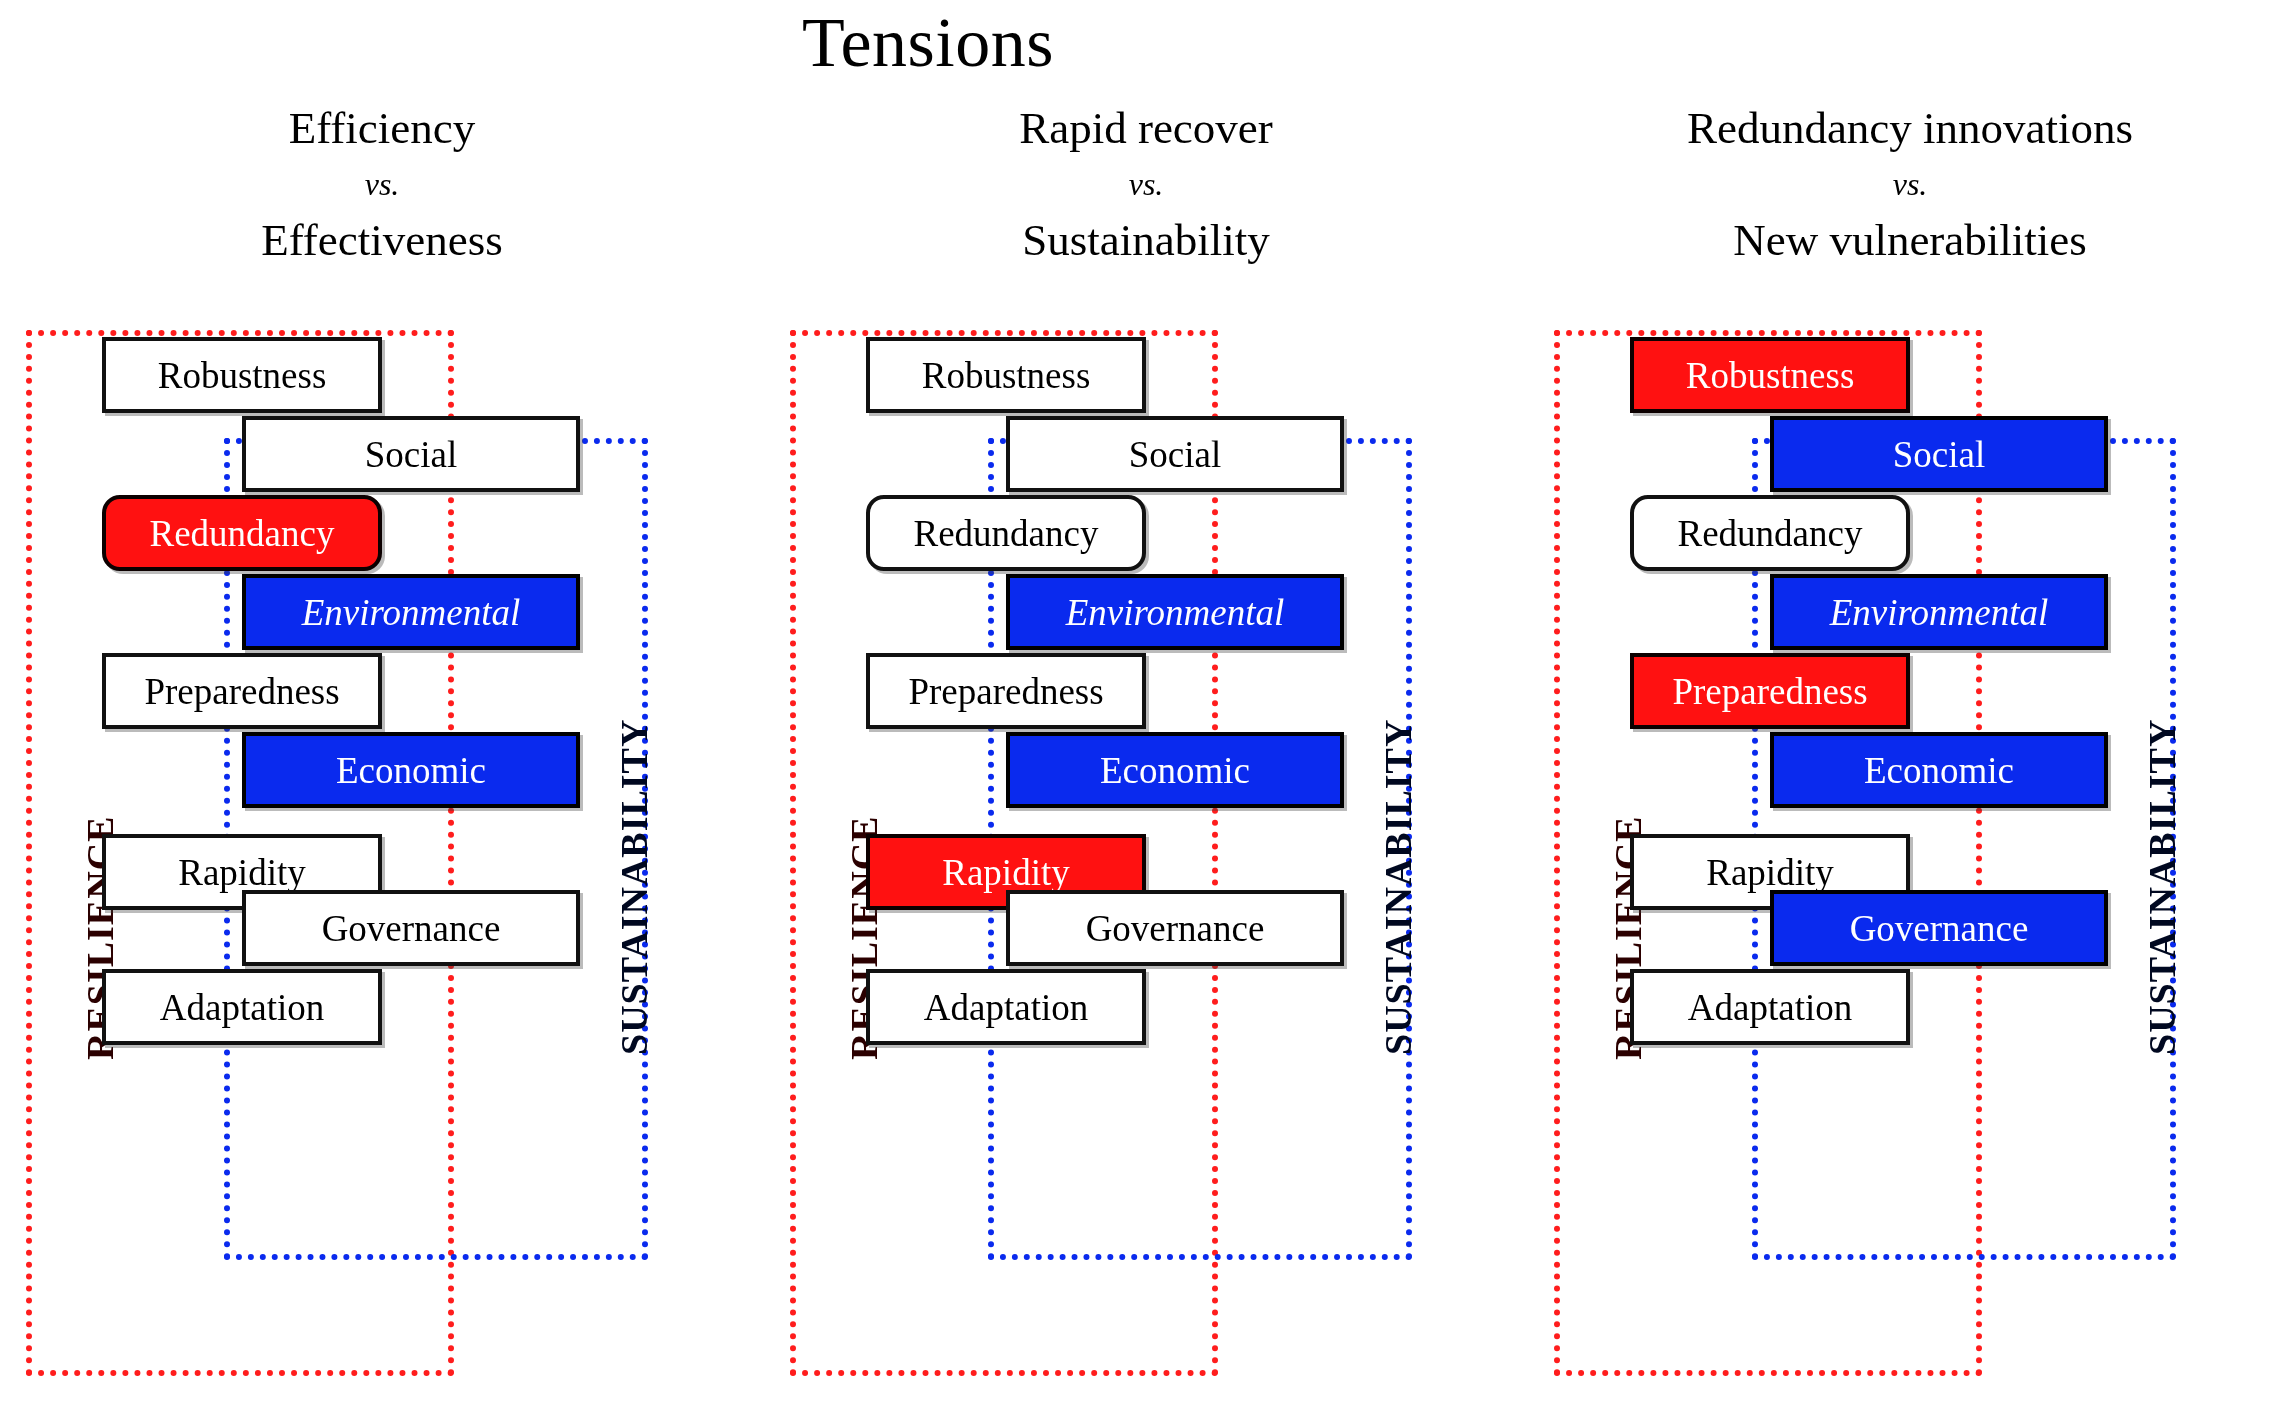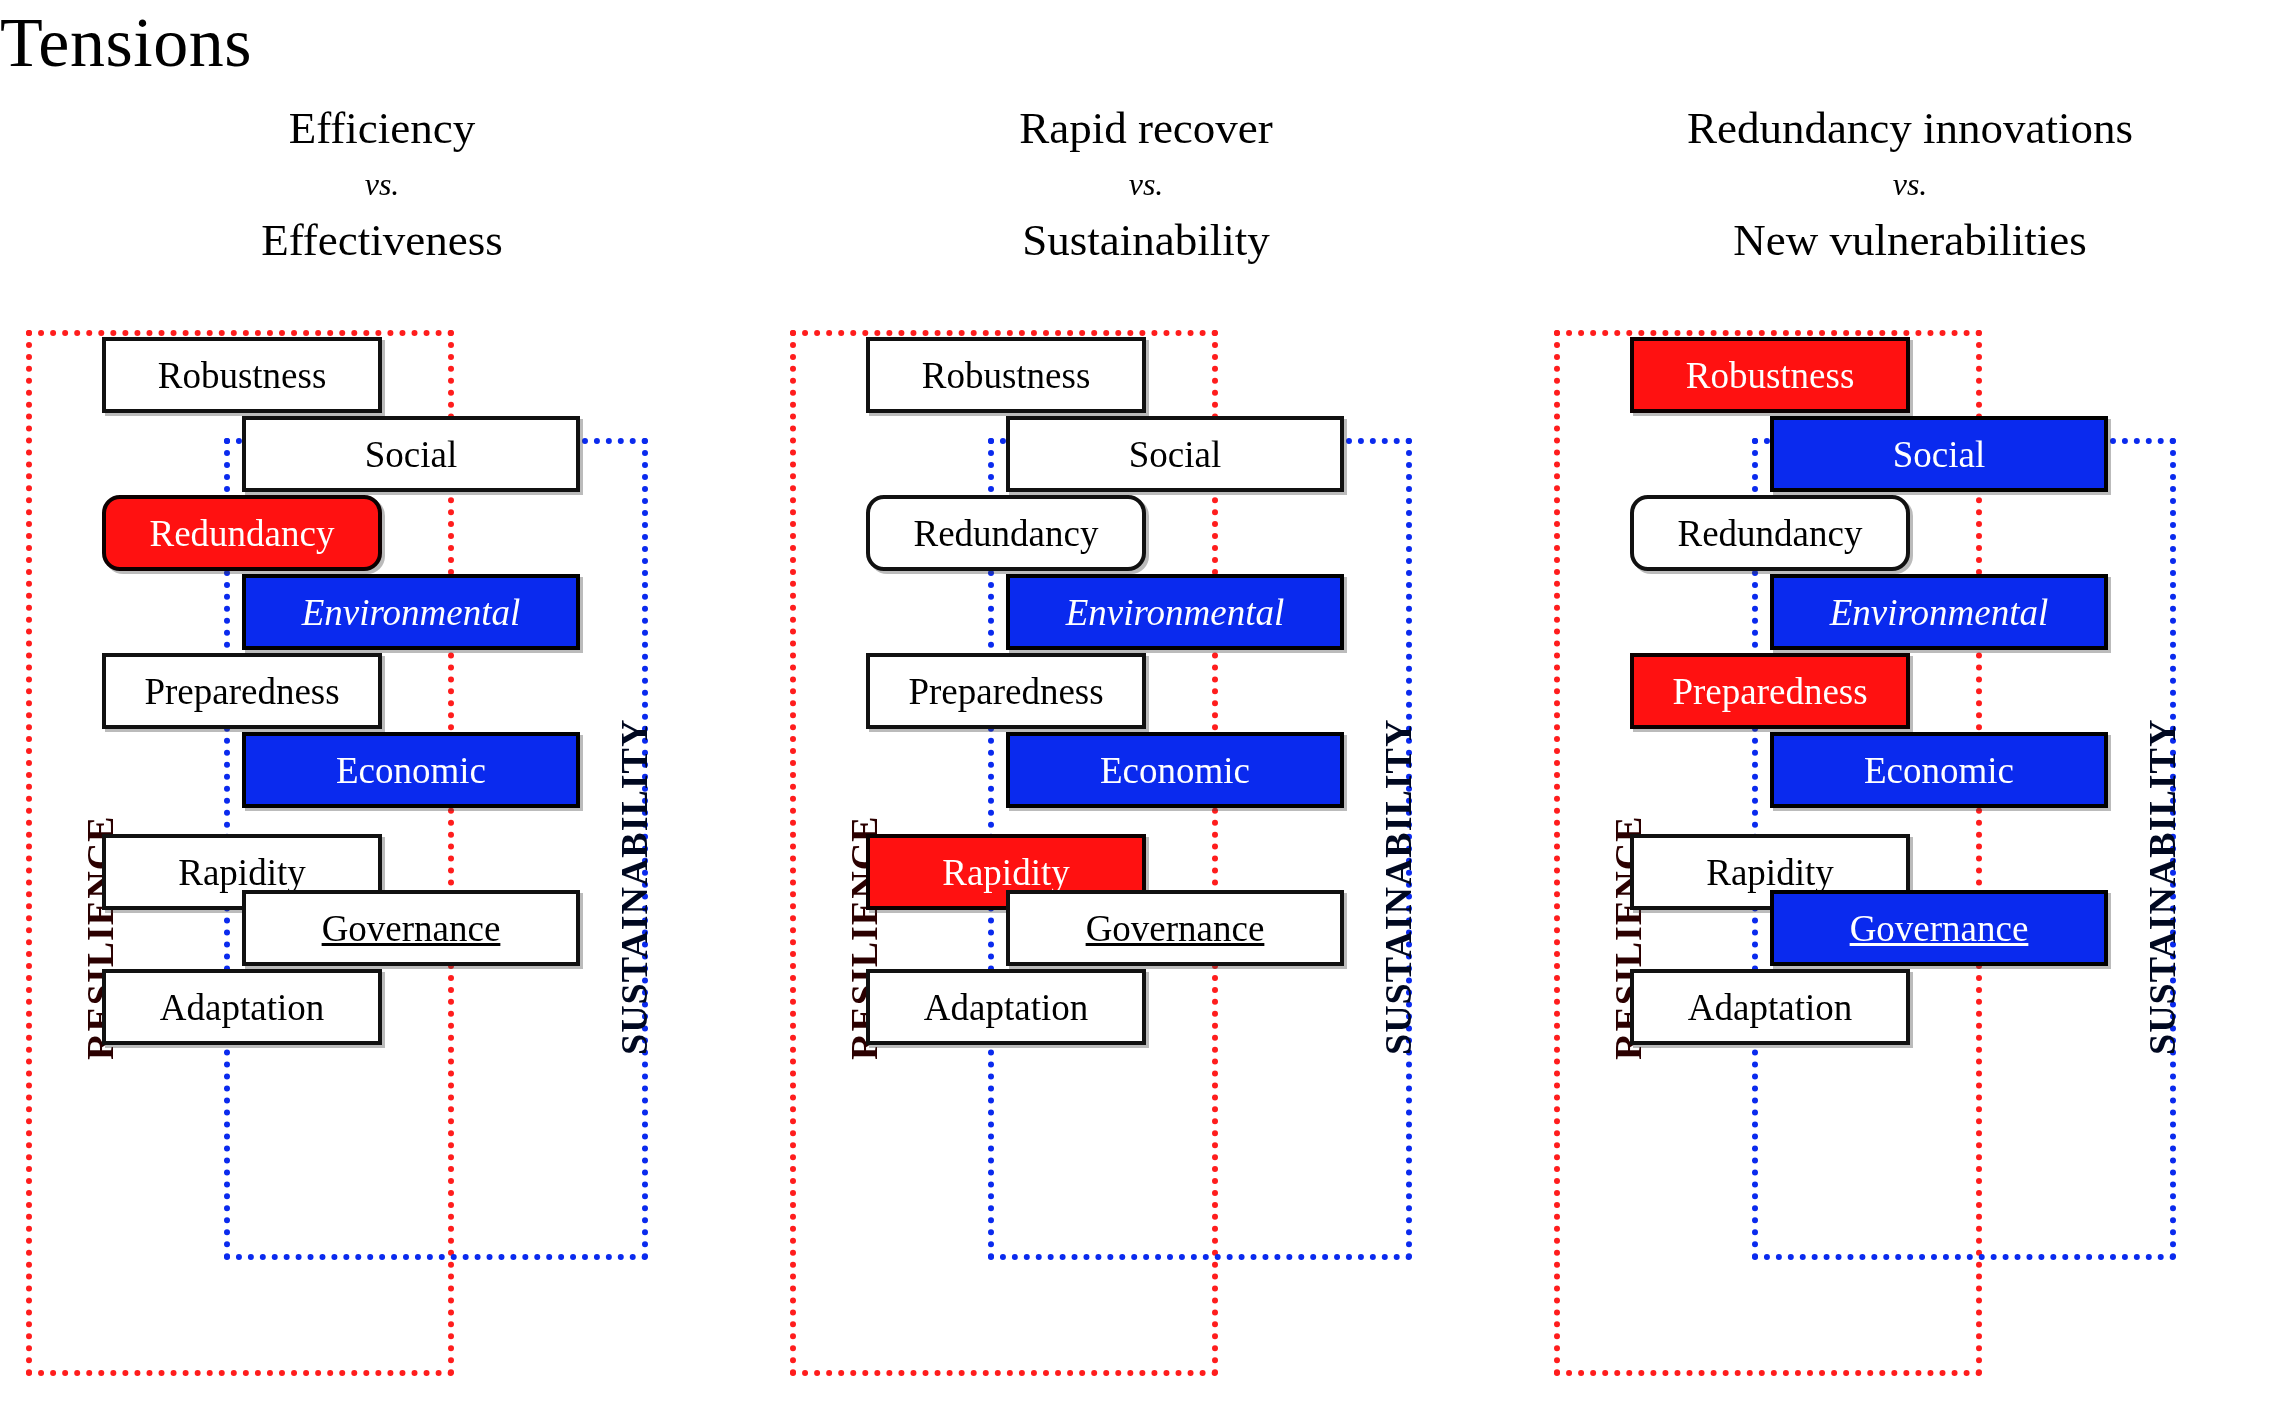--- a/index.html
+++ b/index.html
@@ -6,23 +6,24 @@
   html,body{margin:0;padding:0;background:#ffffff;}
   body{
     width:2292px;height:1407px;
     font-family:"Liberation Serif","DejaVu Serif",serif;
     color:#000;overflow:hidden;position:relative;
   }
 
   
   #main-title{
     position:absolute;left:0;top:6px;width:1828px;
-    font-size:70px;line-height:1.05;
+    text-align:center;font-size:70px;line-height:1.05;
     font-family:"Liberation Serif","DejaVu Serif",serif;
     letter-spacing:.5px;
+    padding-left:14px;
   }
 
   
   .panel{position:absolute;top:0;height:1407px;}
   #panel-0{left:0;width:764px;}
   #panel-1{left:764px;width:764px;}
   #panel-2{left:1528px;width:764px;}
 
   .panel-title{
     position:absolute;top:96px;left:0;width:764px;
@@ -78,21 +79,21 @@
   .box.fill-blue{background:#0a2aee;color:#fff;border-color:#000;}
 
   
   .r0{top:337px;}   
   .r1{top:416px;}   
   .r2{top:495px;border-radius:18px;}   
   .r3{top:574px;font-style:italic;}   
   .r4{top:653px;}   
   .r5{top:732px;}   
   .r6{top:834px;}   
-  .r7{top:890px;text-decoration:underline;}   
+  .r7{top:890px;}   
   .r8{top:969px;}   
   .box{height:76px;}
 </style>
 </head>
 <body>
 
 <div id="main-title">Tensions</div>
 
 <div class="panel" id="panel-0">
   <div class="panel-title">

